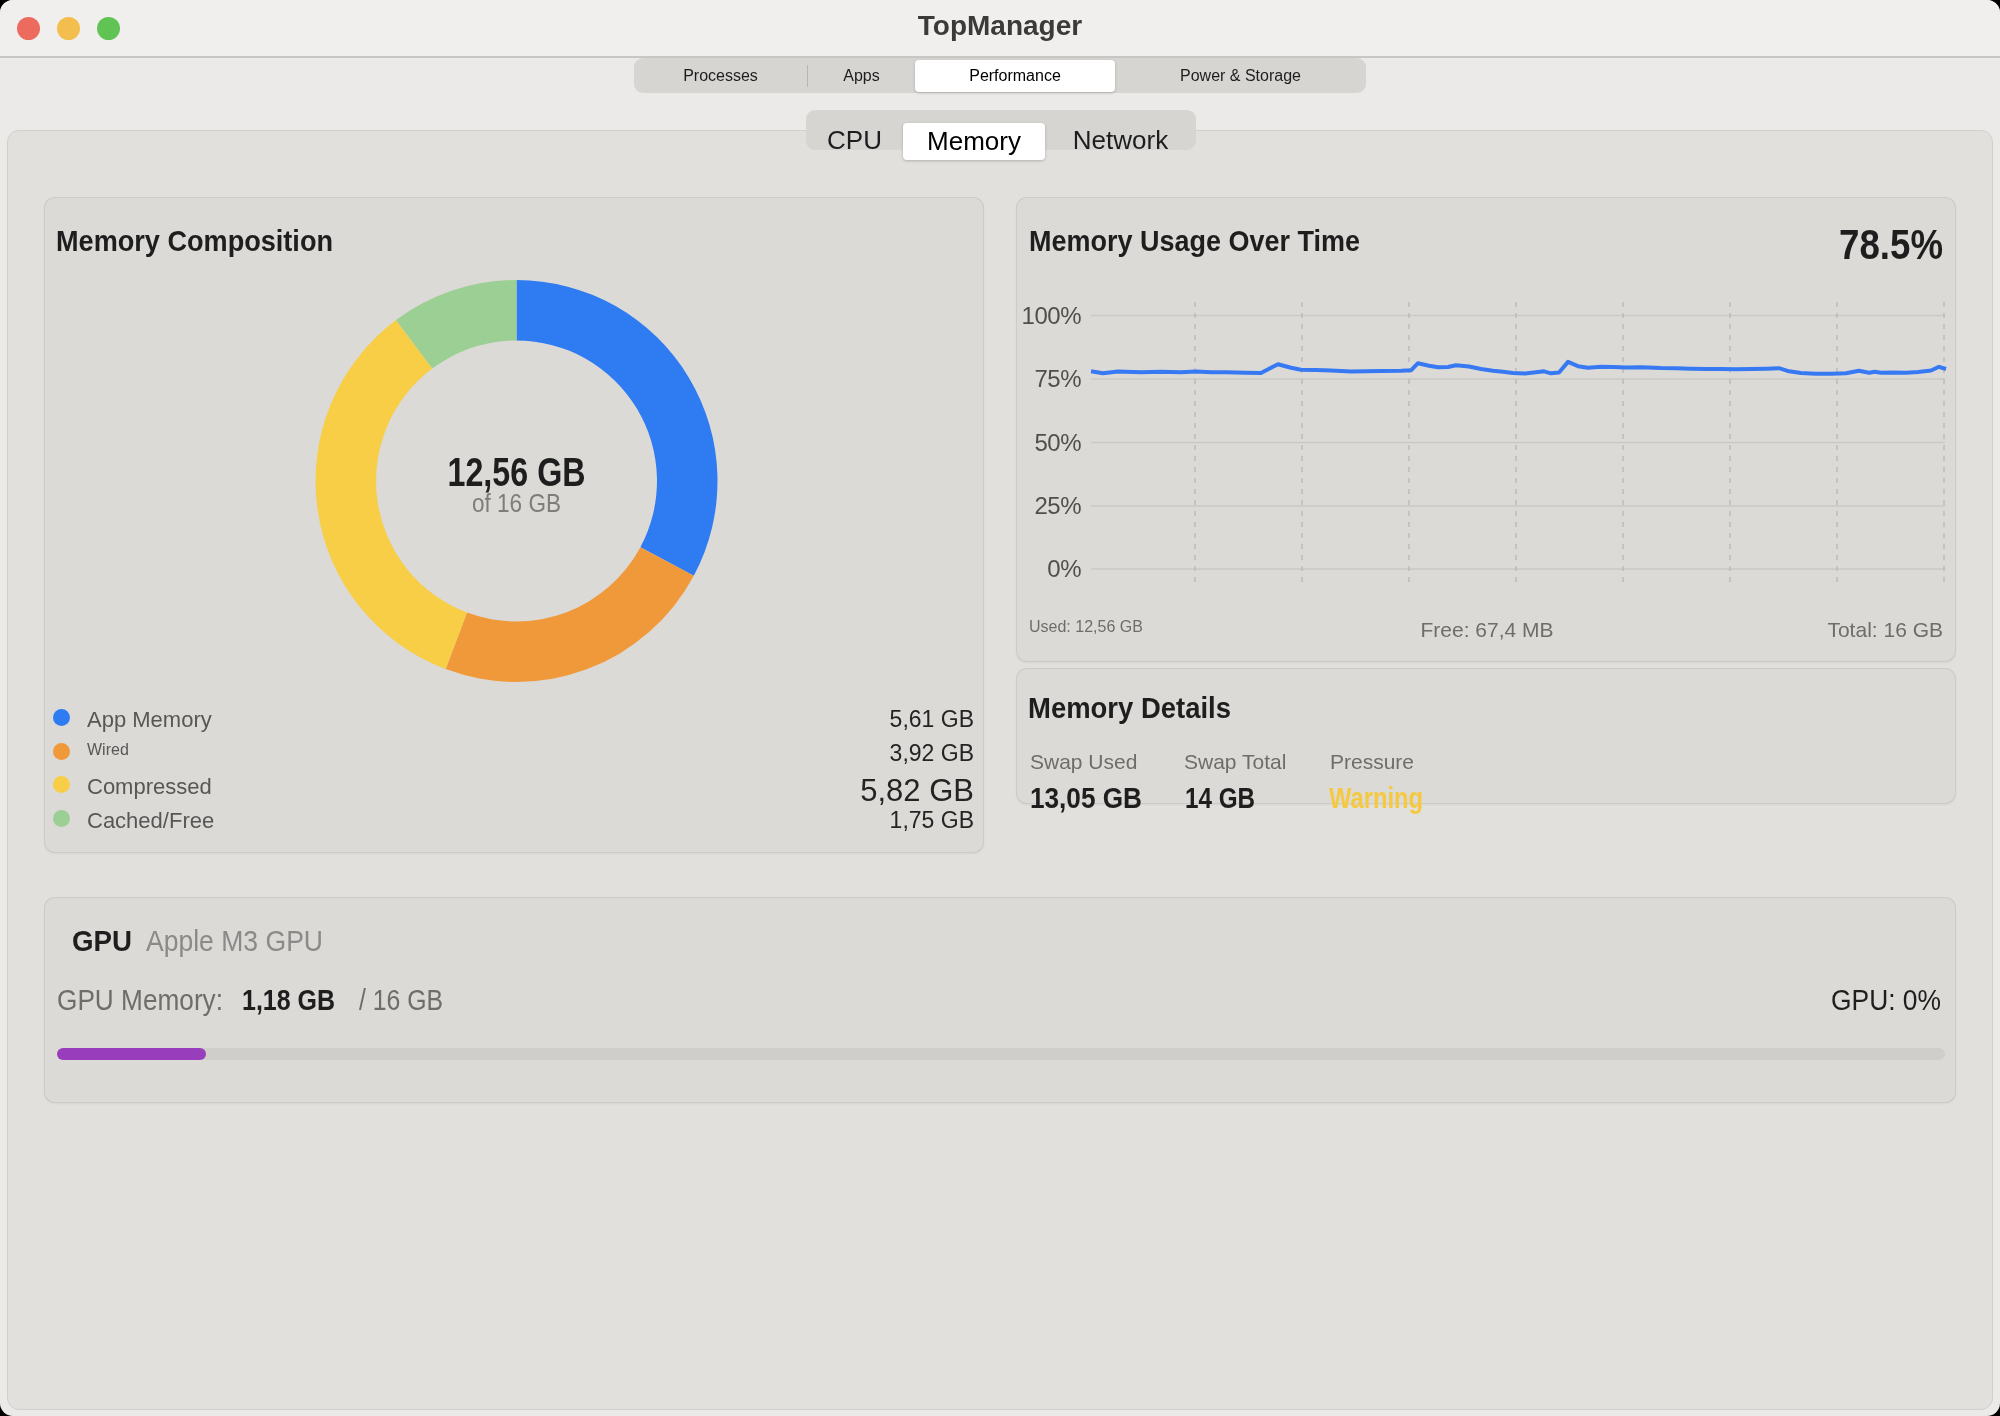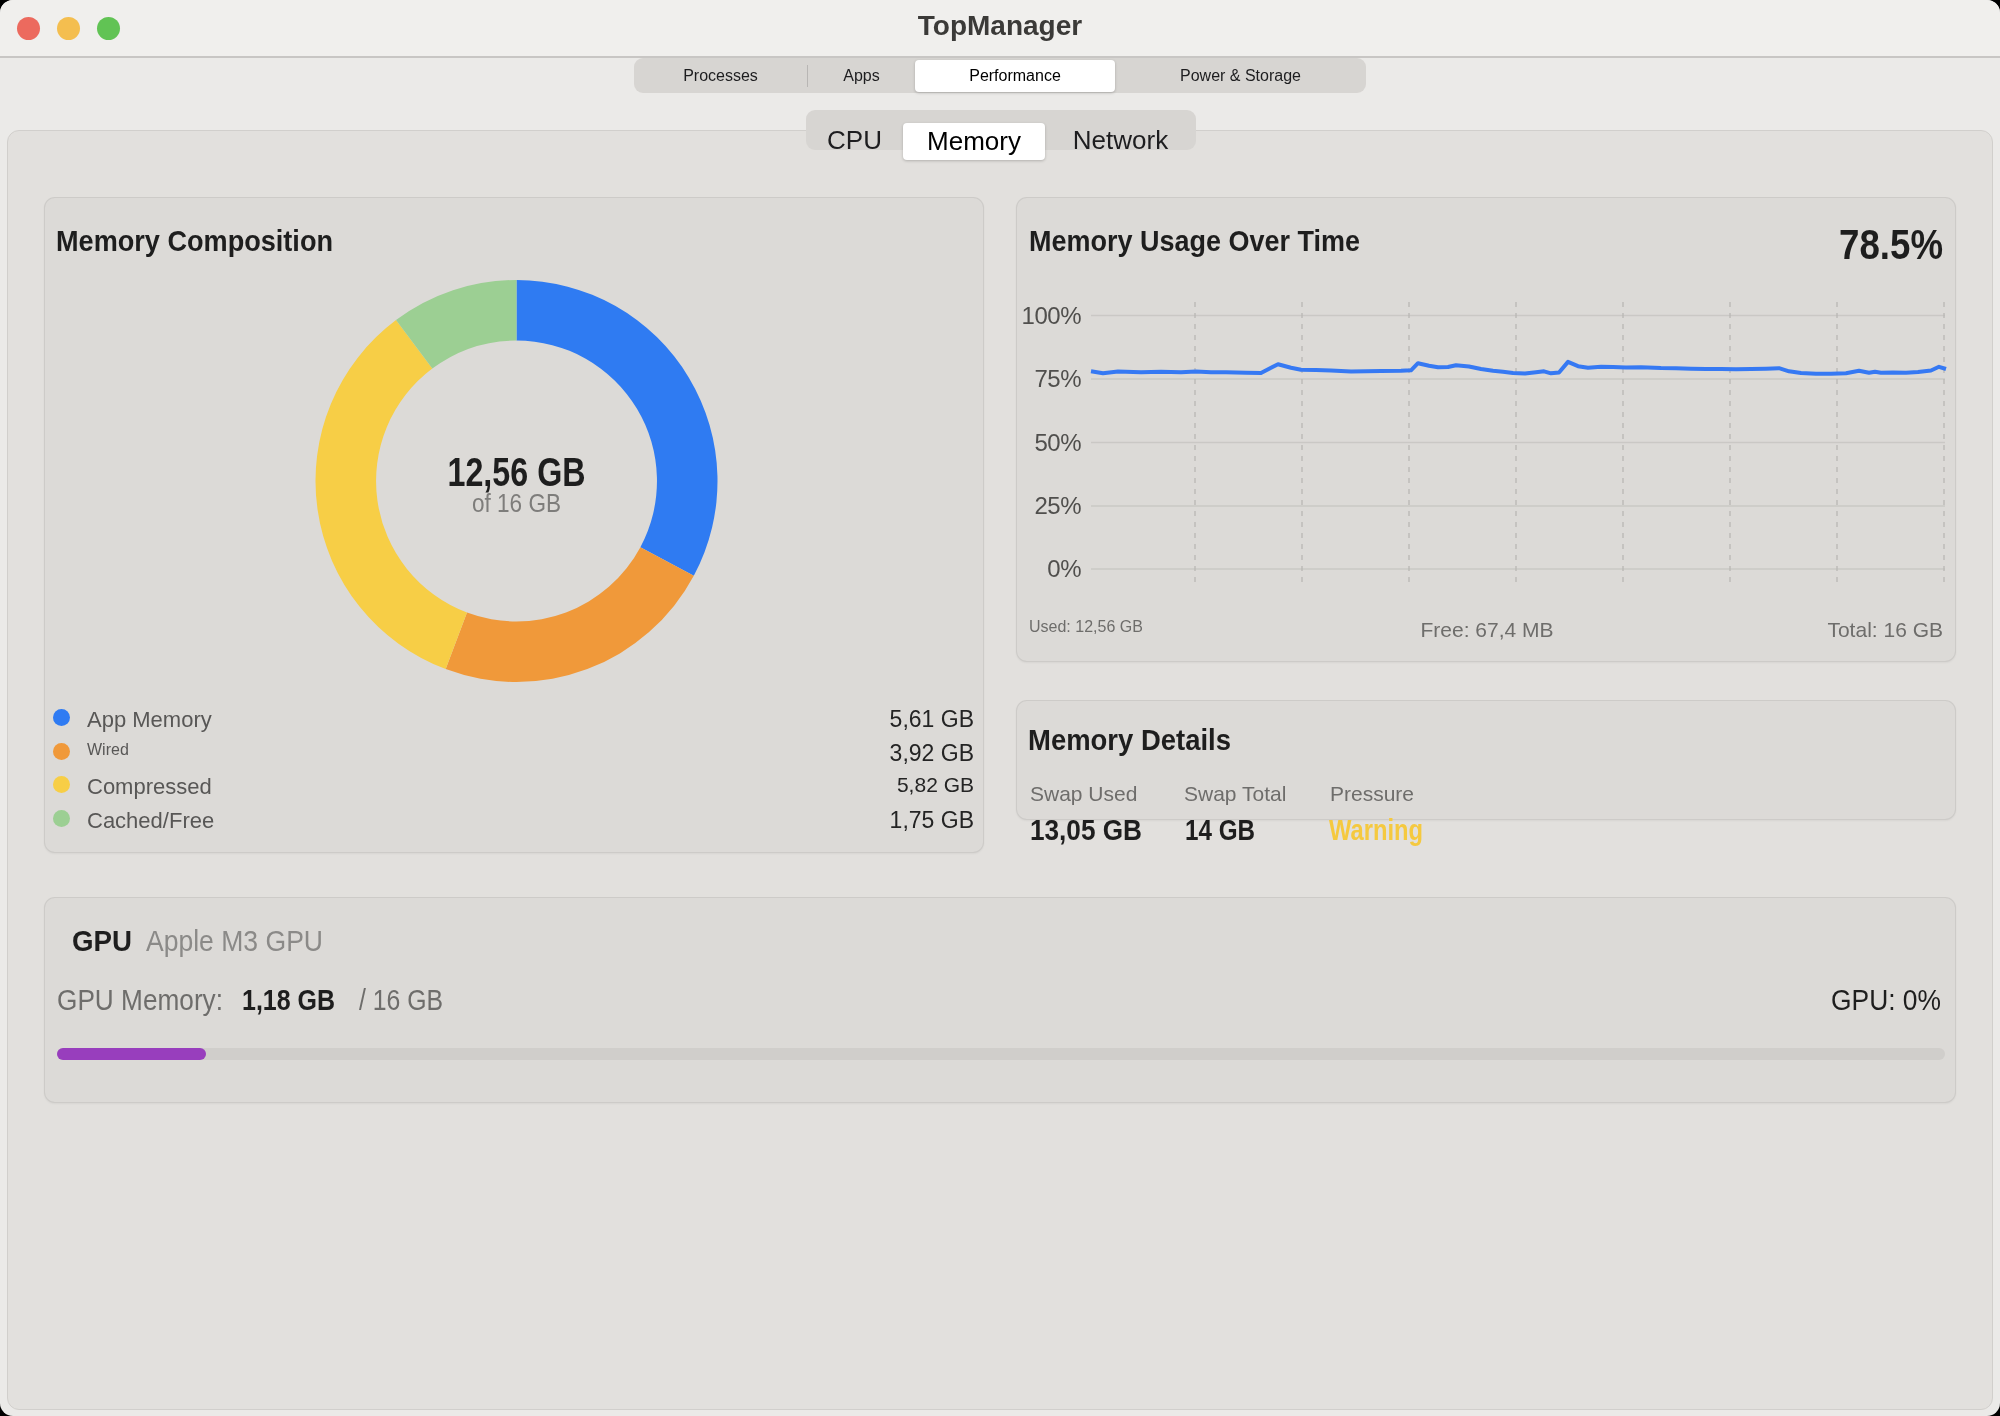--- a/index.html
+++ b/index.html
@@ -53,21 +53,21 @@
     <div style="position:absolute;left:8px;top:511px;width:17px;height:17px;border-radius:50%;background:#2F7BF2;"></div>
     <div style="position:absolute;left:8px;top:545px;width:17px;height:17px;border-radius:50%;background:#F0993A;"></div>
     <div style="position:absolute;left:8px;top:578px;width:17px;height:17px;border-radius:50%;background:#F7CE46;"></div>
     <div style="position:absolute;left:8px;top:612px;width:17px;height:17px;border-radius:50%;background:#9CCF93;"></div>
     <div style="position:absolute;left:42px;top:509px;font-size:22px;color:#585756;">App Memory</div>
     <div style="position:absolute;left:42px;top:543px;font-size:16px;color:#585756;">Wired</div>
     <div style="position:absolute;left:42px;top:576px;font-size:22px;color:#585756;">Compressed</div>
     <div style="position:absolute;left:42px;top:610px;font-size:22px;color:#585756;">Cached/Free</div>
     <div style="position:absolute;right:9px;top:508px;font-size:23px;color:#242424;">5,61 GB</div>
     <div style="position:absolute;right:9px;top:542px;font-size:23px;color:#242424;">3,92 GB</div>
-    <div style="position:absolute;right:9px;top:575px;font-size:21px;color:#242424;">5,82 GB</div>
+    <div style="position:absolute;right:9px;top:575px;font-size:31px;color:#242424;">5,82 GB</div>
     <div style="position:absolute;right:9px;top:609px;font-size:23px;color:#242424;">1,75 GB</div>
   </div>
 
   <div class="panel" style="left:1016px;top:197px;width:940px;height:465px;">
     <svg width="940" height="465" style="position:absolute;left:0;top:0;" viewBox="0 0 940 465">
       <g stroke="#CAC8C5" stroke-width="1.3">
         <line x1="74" y1="117.5" x2="928" y2="117.5"></line>
         <line x1="74" y1="181" x2="928" y2="181"></line>
         <line x1="74" y1="244.5" x2="928" y2="244.5"></line>
         <line x1="74" y1="308" x2="928" y2="308"></line>
@@ -90,21 +90,21 @@
     <div style="position:absolute;left:0;top:104px;width:64px;text-align:right;font-size:24px;color:#504F4D;letter-spacing:-0.5px;">100%</div>
     <div style="position:absolute;left:0;top:167px;width:64px;text-align:right;font-size:24px;color:#504F4D;letter-spacing:-0.5px;">75%</div>
     <div style="position:absolute;left:0;top:231px;width:64px;text-align:right;font-size:24px;color:#504F4D;letter-spacing:-0.5px;">50%</div>
     <div style="position:absolute;left:0;top:294px;width:64px;text-align:right;font-size:24px;color:#504F4D;letter-spacing:-0.5px;">25%</div>
     <div style="position:absolute;left:0;top:357px;width:64px;text-align:right;font-size:24px;color:#504F4D;letter-spacing:-0.5px;">0%</div>
     <div class="gray" style="position:absolute;left:12px;top:420px;font-size:16px;">Used: 12,56 GB</div>
     <div class="gray" style="position:absolute;left:0;top:420px;width:940px;text-align:center;font-size:21px;">Free: 67,4 MB</div>
     <div class="gray" style="position:absolute;right:12px;top:420px;font-size:21px;">Total: 16 GB</div>
   </div>
 
-  <div class="panel" style="left:1016px;top:700px;width:940px;height:120px;padding-left:24px;">
+  <div class="panel" style="left:1016px;top:668px;width:940px;height:136px;padding-left:24px;">
     <svg width="938" height="165" style="position:absolute;left:0;top:0;" viewBox="0 0 938 165">
       <text x="11" y="49" font-size="30" font-weight="bold" fill="#1E1E1E" textLength="203" lengthAdjust="spacingAndGlyphs">Memory Details</text>
       <text x="13" y="139" font-size="29" font-weight="bold" fill="#1E1E1E" textLength="112" lengthAdjust="spacingAndGlyphs">13,05 GB</text>
       <text x="168" y="139" font-size="29" font-weight="bold" fill="#1E1E1E" textLength="70" lengthAdjust="spacingAndGlyphs">14 GB</text>
       <text x="312" y="139" font-size="29" font-weight="bold" fill="#F5C93F" textLength="94" lengthAdjust="spacingAndGlyphs">Warning</text>
     </svg>
     <div class="gray" style="position:absolute;left:13px;top:81px;font-size:21px;">Swap Used</div>
     <div class="gray" style="position:absolute;left:167px;top:81px;font-size:21px;">Swap Total</div>
     <div class="gray" style="position:absolute;left:313px;top:81px;font-size:21px;">Pressure</div>
   </div>

